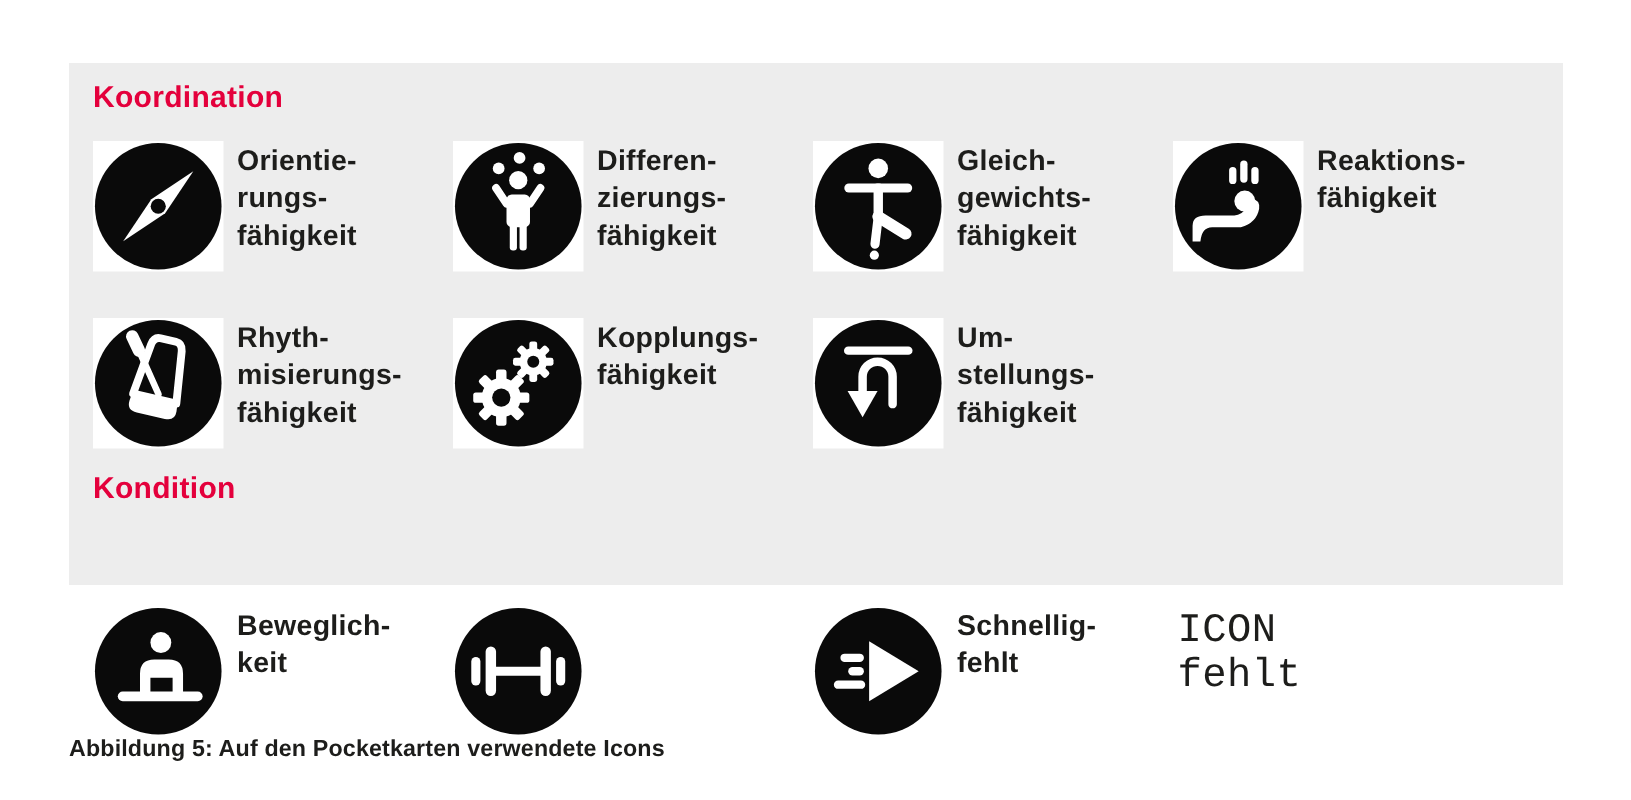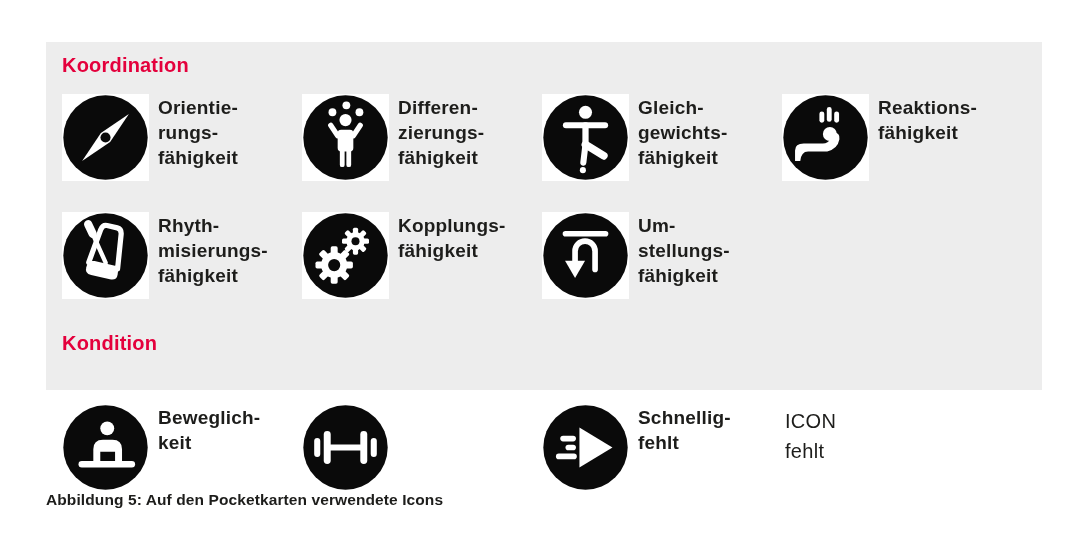--- a/index.html
+++ b/index.html
@@ -6,32 +6,32 @@
     --accent:#e4003c; --panel:#ededed; --ink:#0a0a0a; --text:#1d1d1b; --tile:#ffffff;
   }
   *{box-sizing:border-box;}
   html,body{margin:0;padding:0;background:#ffffff;}
   body{font-family:"Liberation Sans", sans-serif; width:1087px; height:533px; overflow:hidden;}
   .page{position:relative; width:1087px; height:533px; background:#ffffff;}
   .panel{position:absolute; left:46px; top:42px; width:996px; height:348px; background:var(--panel);}
   .section-heading{position:absolute; left:16px; margin:0; font-size:20px; font-weight:bold;
     color:var(--accent); letter-spacing:0.2px;}
   #heading-0{top:12px;}
-  #heading-1{top:290px;}
+  #heading-1{top:273px;}
   .grid{position:absolute; left:16px;}
   #grid-0{top:52px;}
   #grid-1{top:326px;margin-top:36px;}
   .row{display:flex;}
   .row + .row{margin-top:31px;}
   .item{width:240px; flex:none; display:flex; align-items:flex-start;}
   .tile{width:87px; height:87px; flex:none; background:var(--tile); position:relative;}
   .tile svg{display:block;}
   .tile--missing .missing-text{
-    font-size:20px; line-height:30px; font-weight:400; color:var(--text);
-    padding:2px 0 0 3px; white-space:pre-line; letter-spacing:0.3px;
+    font-size:27px; line-height:30px; font-weight:400; color:var(--text);
+    padding:2px 0 0 3px; white-space:pre-line; letter-spacing:0.3px;font-family:Liberation Mono, monospace;
   }
   .label{margin-left:9px; padding-top:1px; font-size:19px; line-height:25px; font-weight:bold;
     color:var(--text); white-space:pre-line; letter-spacing:0.2px;}
   .caption{position:absolute; left:46px; top:491px; margin:0; font-size:15.5px; font-weight:bold;
     color:var(--text); letter-spacing:0.1px;}
 </style>
 </head>
 <body>
 
 <div class="page">

